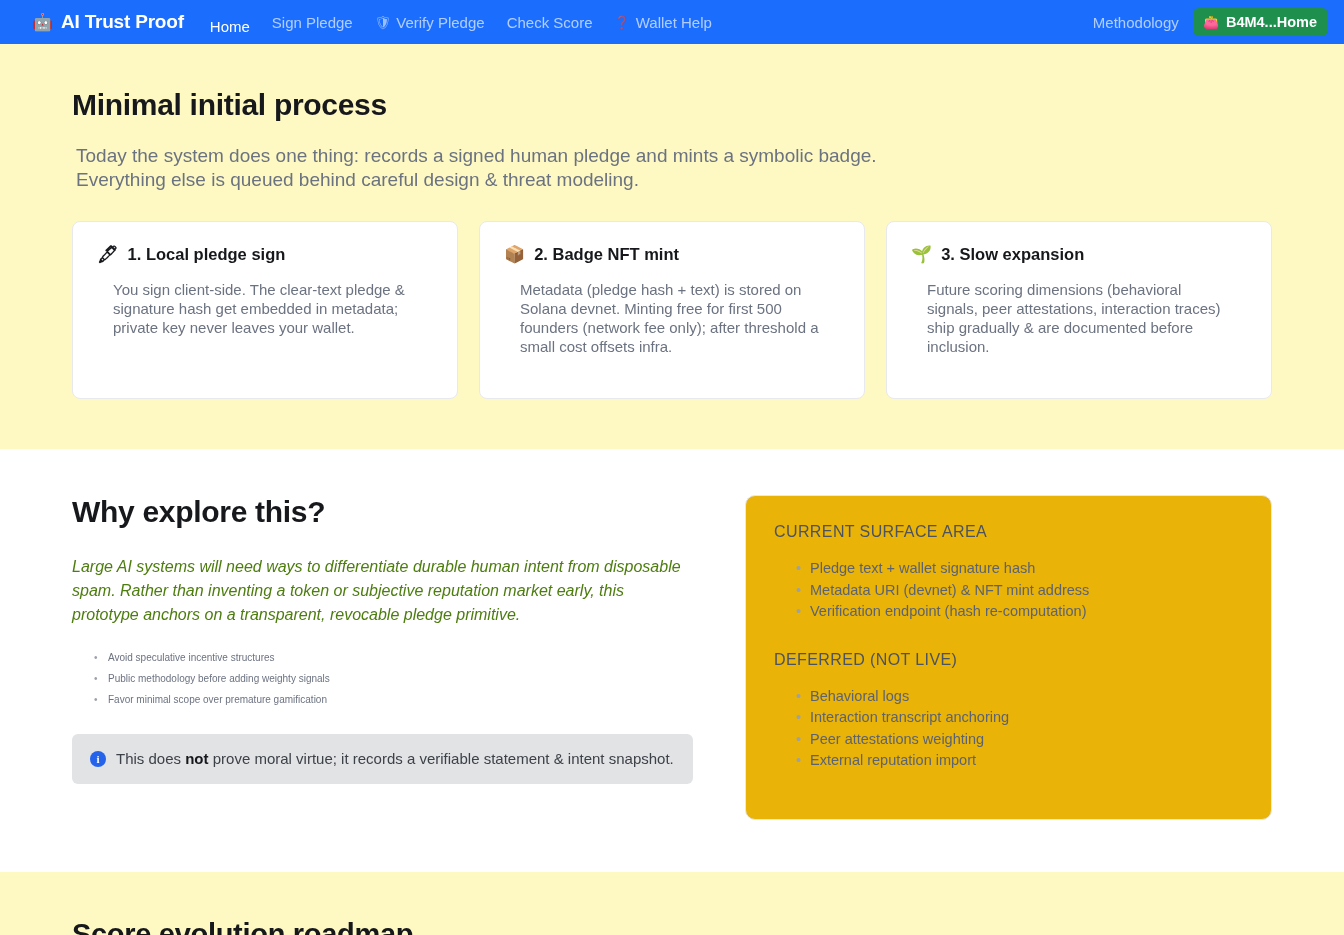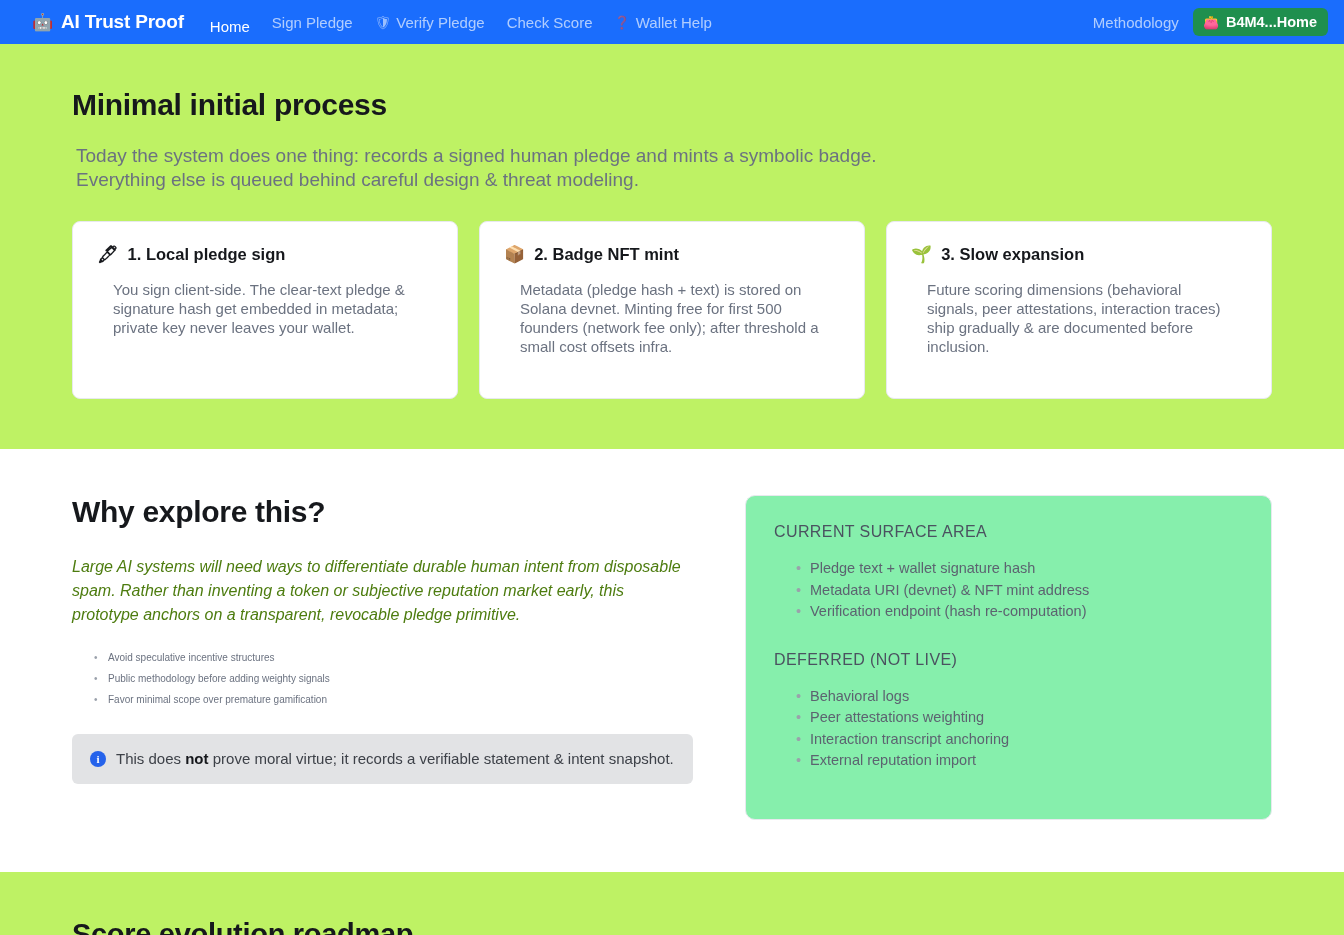--- a/index.html
+++ b/index.html
@@ -72,21 +72,21 @@
     display: flex;
     align-items: center;
     gap: 6px;
     cursor: pointer;
     border: none;
     font-family: inherit;
   }
   .wallet-ico { font-size: 13px; line-height: 1; }
 
   
-  .section-gray { background: #bef264; }
+  .section-gray { background: #fef9c3; }
   .section-white { background: #ffffff; }
   .wrap { max-width: 1272px; margin: 0 auto; padding: 0 36px; }
 
   .sec-process { padding: 44px 0 50px; }
   h1.title {
     font-size: 30px;
     font-weight: bold;
     color: #16181c;
     margin: 0 0 22px;
     letter-spacing: -0.3px;
@@ -192,21 +192,21 @@
     font-weight: bold;
     display: flex;
     align-items: center;
     justify-content: center;
     font-family: "Liberation Serif", serif;
   }
   .note b { color: #16181c; }
 
   
   .panel {
-    background: #86efac;
+    background: #eab308;
     border: 1px solid #e7e9ee;
     border-radius: 10px;
     padding: 27px 28px 30px;
   }
   .panel-h {
     font-size: 16px;
     color: #4b5260;
     letter-spacing: 0.4px;
     margin: 0 0 14px;
     font-weight: normal;
@@ -324,22 +324,22 @@
       <aside class="panel">
         <h3 class="panel-h">CURRENT SURFACE AREA</h3>
         <ul class="plain">
           <li>Pledge text + wallet signature hash</li>
           <li>Metadata URI (devnet) &amp; NFT mint address</li>
           <li>Verification endpoint (hash re-computation)</li>
         </ul>
         <h3 class="panel-h second">DEFERRED (NOT LIVE)</h3>
         <ul class="plain">
           <li>Behavioral logs</li>
+          <li>Interaction transcript anchoring</li>
           <li>Peer attestations weighting</li>
-          <li>Interaction transcript anchoring</li>
           <li>External reputation import</li>
         </ul>
       </aside>
     </div>
   </div>
 </section>
 
 <section class="section-gray sec-roadmap">
   <div class="wrap">
     <h2 class="roadmap-title">Score evolution roadmap</h2>

